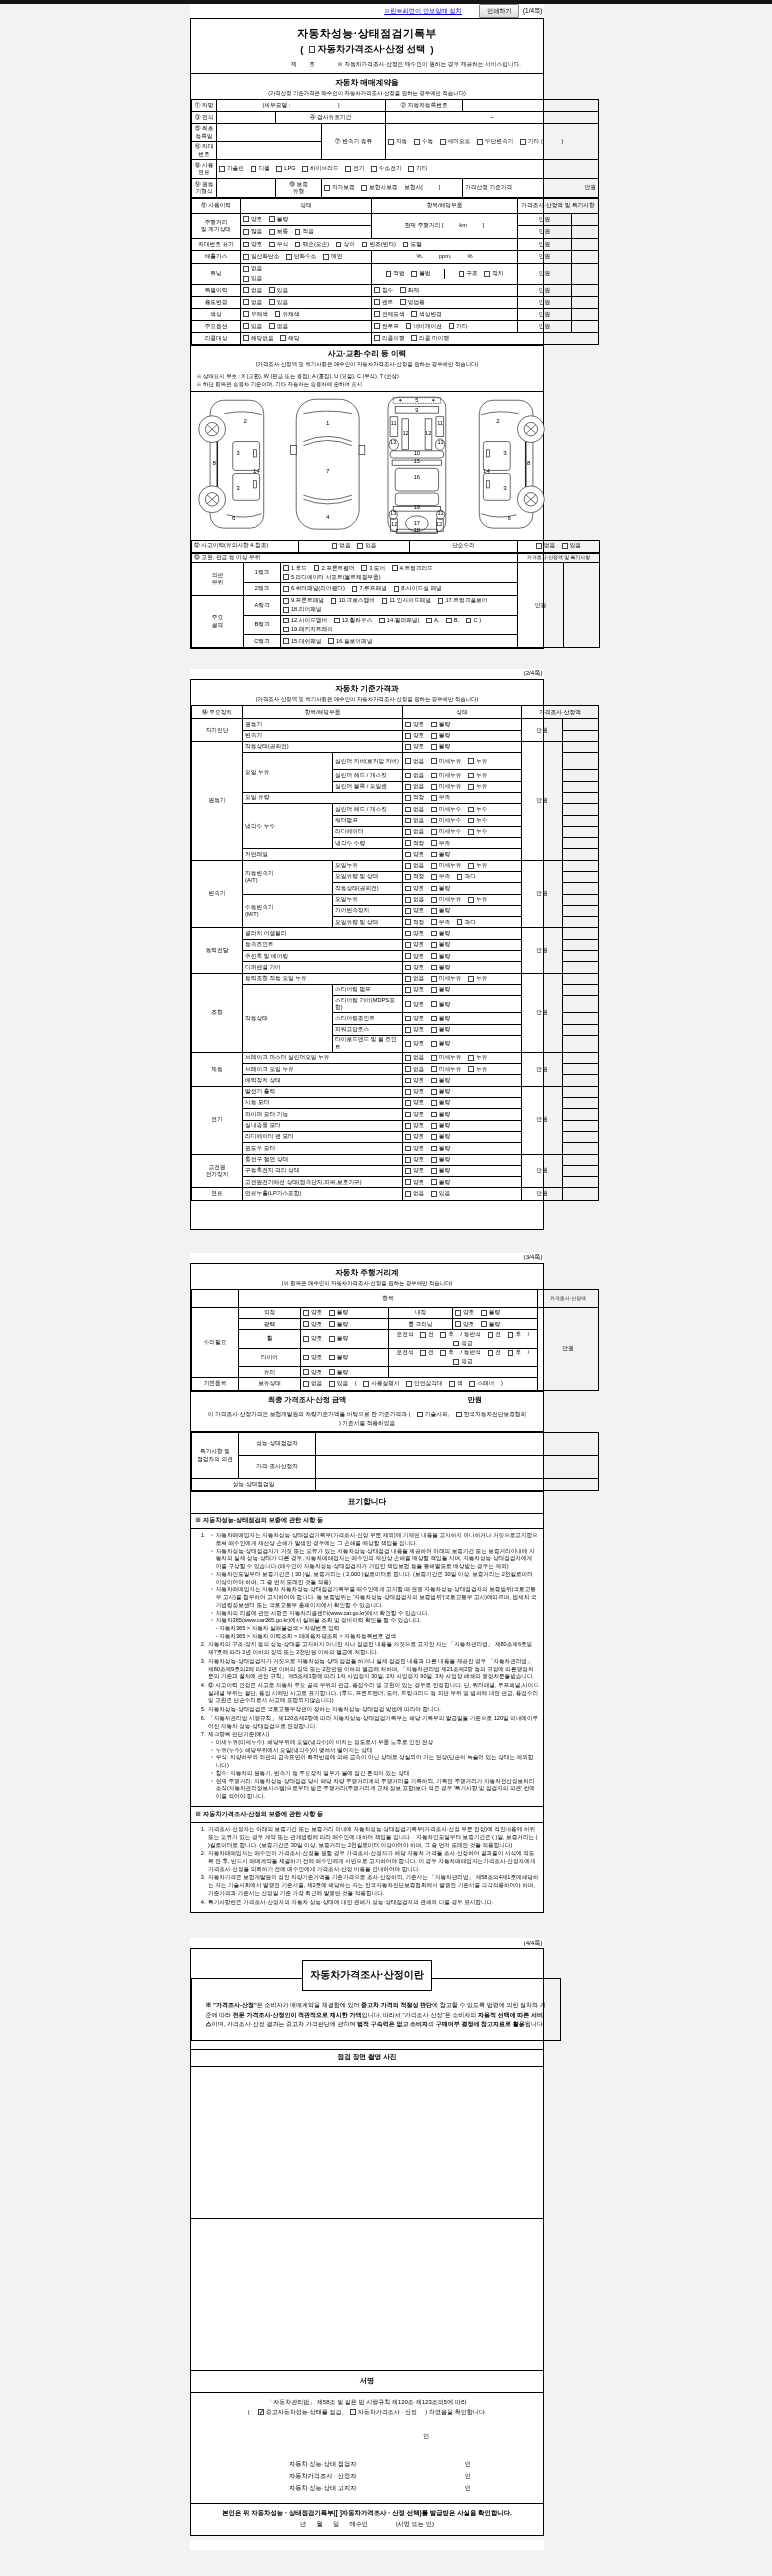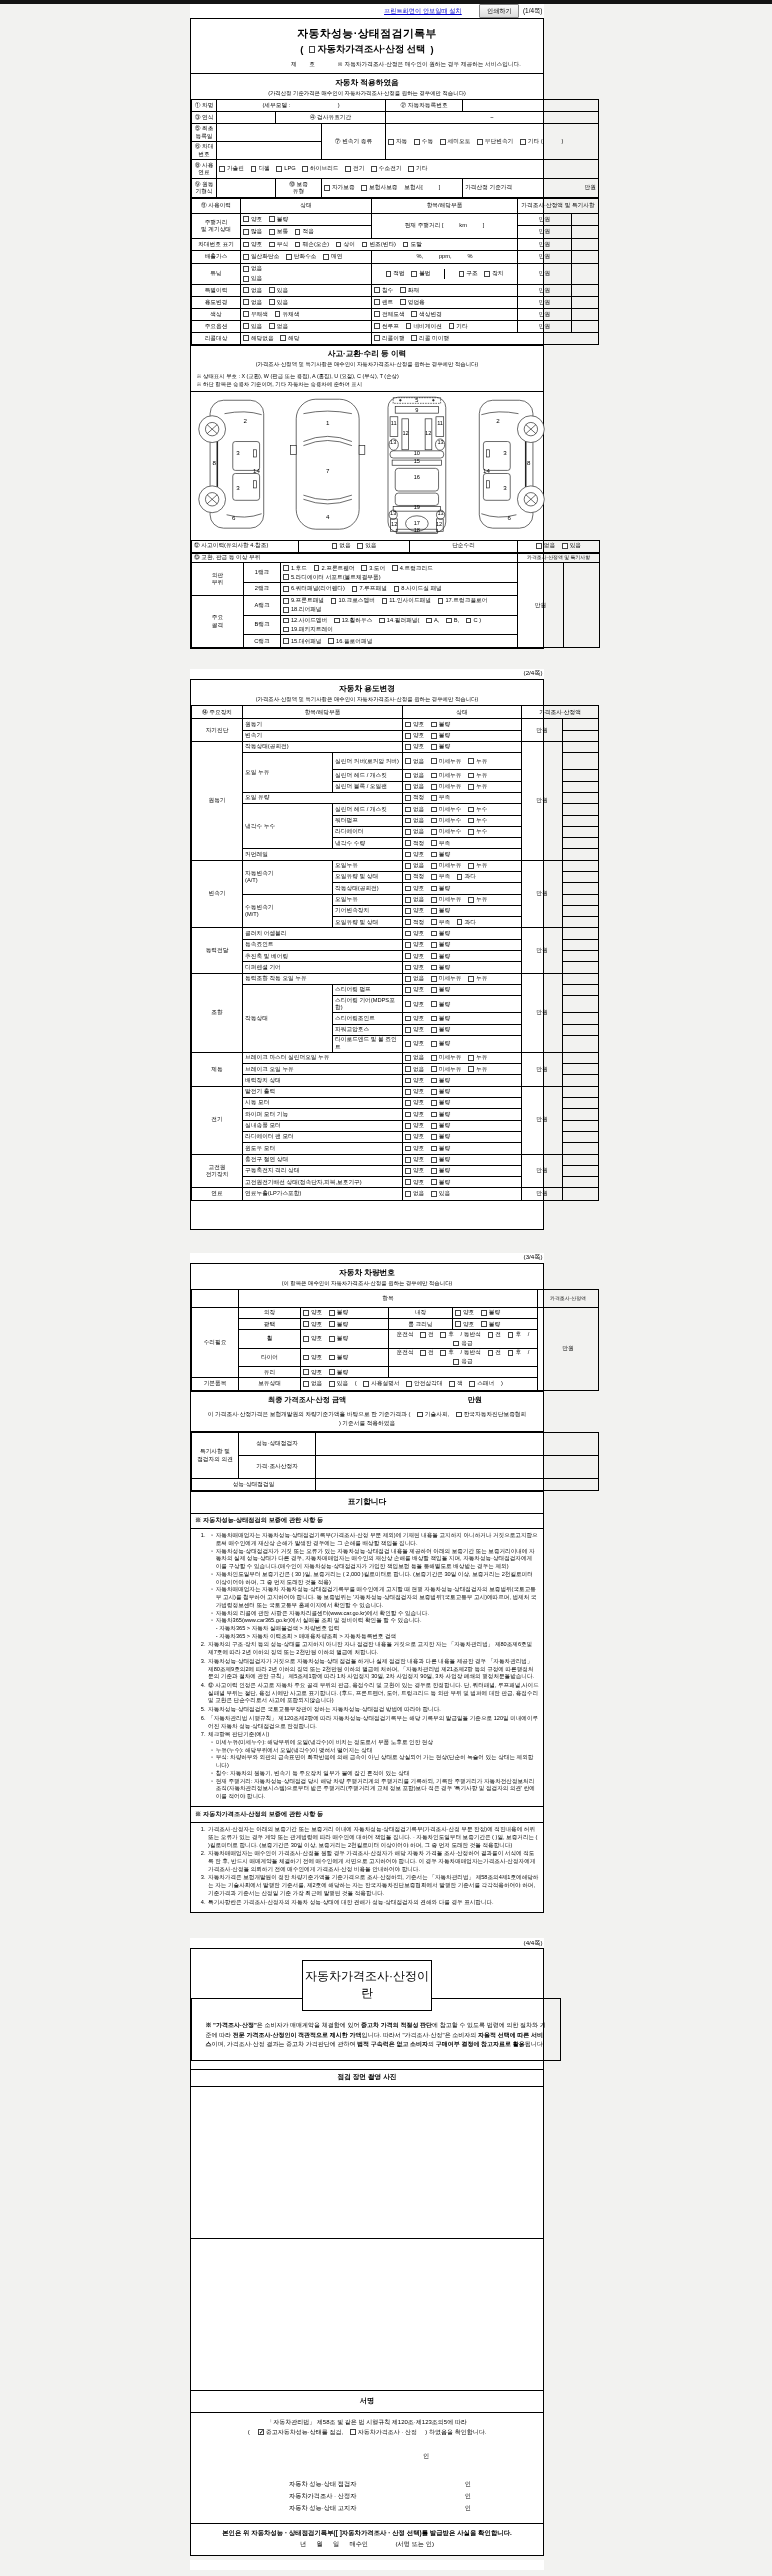--- a/index.html
+++ b/index.html
@@ -59,21 +59,21 @@
   .nlist{padding:3.6px 4.1px 4.6px 2.1px;font-size:5.6px;line-height:1.38;border-bottom:0.5px solid #000}
   .nlist.last{border-bottom:none}
   .nitem{display:flex;margin-bottom:1px}
   .nnum{width:12.4px;flex:none;text-align:right;margin-right:2.6px}
   .nbody{flex:1}
   .nbul{display:flex}
   .nbul .mk{width:7.7px;flex:none;text-align:center}
   .nbul .bt{flex:1}
   .nsub{padding-left:7.7px}
   .p4{padding-top:10.3px}
-  .qbox{width:124px;margin:0 auto;border:1px solid #000;background:#fff;position:relative;z-index:2;text-align:center;font-size:12px;font-weight:normal;padding:7.7px 2.1px}
+  .qbox{width:124px;margin:0 auto;border:1px solid #000;background:#fff;position:relative;z-index:2;text-align:center;font-size:10px;font-weight:bold;padding:7.7px 2.1px}
   .qpara{width:370px;margin:-12.4px auto 0;border:1px solid #000;padding:21.6px 13.4px 10.3px;box-sizing:border-box;font-size:6px;line-height:1.6;text-align:left}
   .qpara .b{font-weight:bold}
   .photosec{margin-top:8.2px;border-top:0.5px solid #000}
   .phototitle{text-align:center;font-size:6.7px;font-weight:bold;padding:3.1px 0;border-bottom:1px solid #000}
   .photobox{height:151px;border-bottom:1.5px solid #000}
   .signtitle{text-align:center;font-size:7.2px;font-weight:bold;padding:5.7px 0;border-bottom:0.5px solid #000}
   .signlaw{text-align:center;font-size:6px;padding-top:4.6px;line-height:1.55}
   .signlaw2{justify-content:center;font-size:6px;margin-top:1px}
   .stamp{text-align:center;font-size:6.2px;margin:15.5px 0 17.5px}
   .stamp span{position:relative;left:59px}
@@ -104,21 +104,21 @@
           <span class="tx">( </span>
           <span class="cw"><span class="cb"></span><span class="tx">자동차가격조사·산정 선택</span></span>
           <span class="tx"> )</span>
         </div>
       <div class="docrow">
         <span class="docno">제        호</span>
         <span class="svc">※ 자동차가격조사·산정은 매수인이 원하는 경우 제공하는 서비스입니다.</span>
       </div>
     </div>
     <div class="sechdr">
-      <div class="st1">자동차 적용하였음</div>
+      <div class="st1">자동차 매매계약을</div>
       <div class="st2">(가격산정 기준가격은 매수인이 자동차가격조사·산정을 원하는 경우에만 적습니다)</div>
     </div>
     <table>
         <colgroup>
           <col style="width: 25px;">
           <col style="width: 59px;">
           <col style="width: 46px;">
           <col style="width: 64px;">
           <col style="width: 77px;">
           <col style="width: 59px;">
@@ -434,21 +434,21 @@
       </table>
   </div>
 
   <div class="gap38"></div>
   <div class="strip">
       <span>(2/4쪽)</span>
     </div>
 
   <div class="page">
     <div class="sechdr">
-      <div class="st1">자동차 용도변경</div>
+      <div class="st1">자동차 기준가격과</div>
       <div class="st2">(가격조사·산정액 및 특기사항은 매수인이 자동차가격조사·산정을 원하는 경우에만 적습니다)</div>
     </div>
     <table>
         <colgroup>
           <col style="width: 51px;">
           <col style="width: 90px;">
           <col style="width: 70px;">
           <col style="width: 119px;">
           <col style="width: 41px;">
           <col style="width: 36px;">
@@ -696,21 +696,21 @@
     <div class="p2pad"></div>
   </div>
 
   <div class="gap45"></div>
   <div class="strip">
       <span>(3/4쪽)</span>
     </div>
 
   <div class="page">
     <div class="sechdr">
-      <div class="st1">자동차 차량번호</div>
+      <div class="st1">자동차 주행거리계</div>
       <div class="st2">(이 항목은 매수인이 자동차가격조사·산정을 원하는 경우에만 적습니다)</div>
     </div>
     <table>
         <colgroup>
           <col style="width: 47px;">
           <col style="width: 62px;">
           <col style="width: 88px;">
           <col style="width: 64px;">
           <col style="width: 85px;">
           <col style="width: 61px;">

